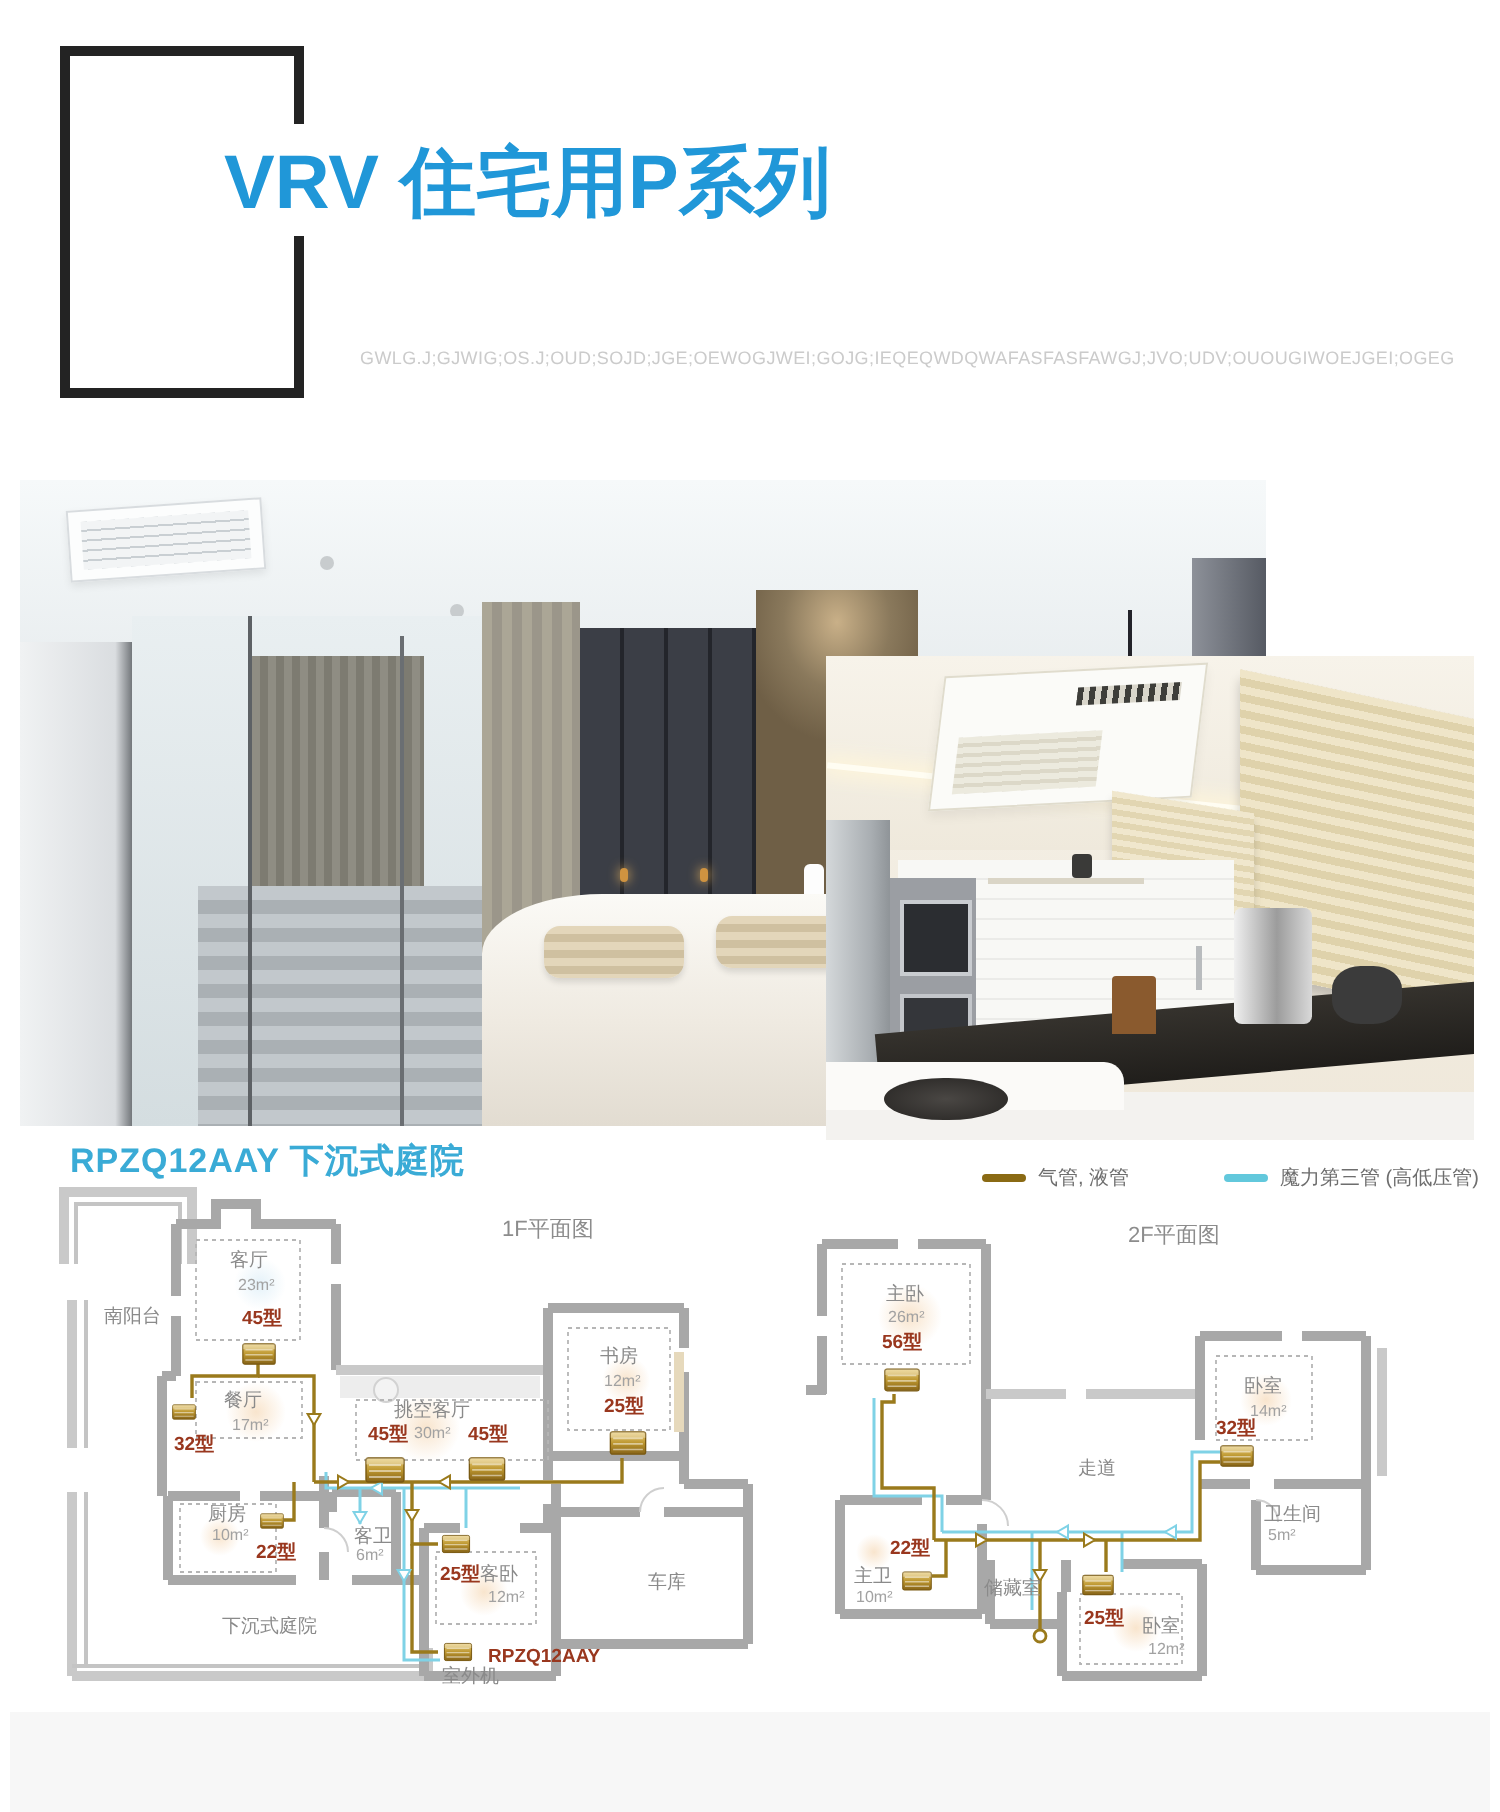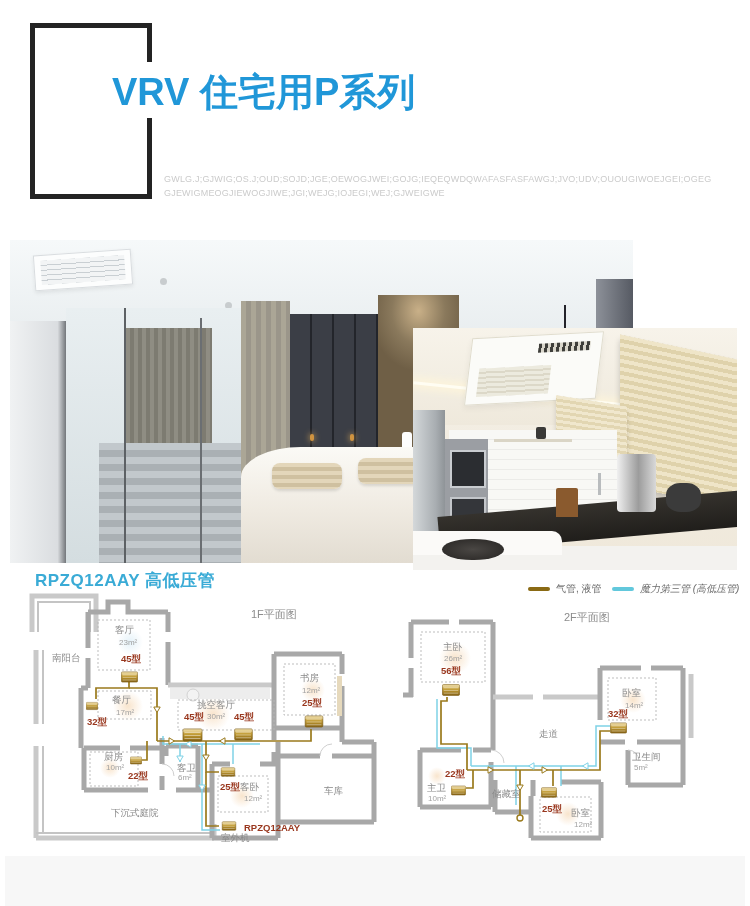--- a/index.html
+++ b/index.html
@@ -6,21 +6,21 @@
   .page{position:relative;width:750px;height:906px;background:#fff;overflow:hidden;
         font-family:"Liberation Sans",sans-serif;}
 
   
   .brand-frame{position:absolute;left:30px;top:23px;width:112px;height:166px;border:5px solid #232323;}
   .title-block{position:absolute;left:104px;top:62px;background:#fff;padding:10px 8px 4px 8px;
                display:flex;align-items:baseline;gap:20px;white-space:nowrap;}
   .t-blue{font-size:38px;font-weight:700;color:#2097d8;line-height:1.1;}
   .t-dark{font-size:38px;font-weight:700;color:#2d2d2d;line-height:1.1;}
   .subtitle{position:absolute;left:166px;top:127px;font-size:22px;font-weight:700;color:#3c3c3c;background:#fff;padding:2px 4px;}
-  .fineprint{position:absolute;left:164px;top:172px;font-size:9px;line-height:14px;color:#cbcbcb;letter-spacing:.2px;}
+  .fineprint{position:absolute;left:180px;top:172px;font-size:9px;line-height:14px;color:#cbcbcb;letter-spacing:.2px;}
 
   
   .photo{position:absolute;overflow:hidden;}
   .photo *{position:absolute;}
   .ph-left{left:10px;top:240px;width:623px;height:323px;background:linear-gradient(180deg,#f2f5f7 0%,#e6eaec 40%,#dde2e5 100%);}
   .pl-ceiling{left:0;top:0;width:100%;height:34%;background:linear-gradient(180deg,#f6f9fa,#e7ecee);}
   .pl-vent{left:24px;top:12px;width:96px;height:34px;background:#fcfdfd;border:1px solid #d8dcdf;
            transform:rotate(-4deg);box-shadow:0 2px 4px rgba(0,0,0,.08);}
   .pl-vent i{left:6px;top:5px;right:6px;bottom:5px;display:block;
              background:repeating-linear-gradient(180deg,#f2f4f5 0 4px,#c9cfd3 4px 5px);}
@@ -76,21 +76,21 @@
   .pr-pot1{left:63%;top:52%;width:12%;height:24%;border-radius:4px;
            background:linear-gradient(90deg,#f0f0f0,#9c9c9c 55%,#d9d9d9);}
   .pr-pot2{left:78%;top:64%;width:11%;height:12%;border-radius:40%;background:#3b3b3b;}
   .pr-island{left:0;bottom:0;width:100%;height:10%;background:#f3f2ef;}
   .pr-island2{left:0;bottom:6%;width:46%;height:10%;background:#fbfaf8;border-top-right-radius:10px;}
   .pr-bowl{left:9%;bottom:4%;width:19%;height:9%;border-radius:50%;background:radial-gradient(#4a4744,#262422);}
 
   
   .plan-title{position:absolute;left:35px;top:569px;font-size:17px;font-weight:600;color:#3aabd6;letter-spacing:.5px;}
   .legend{position:absolute;top:582px;font-size:10px;color:#6e6e6e;display:flex;align-items:center;gap:6px;}
-  .lg1{left:528px;justify-content:flex-end;} .lg2{left:612px;font-style:italic;}
+  .lg1{left:491px;justify-content:flex-end;} .lg2{left:612px;}
   .sw{display:inline-block;width:22px;height:4px;border-radius:2px;}
   .sw-gas{background:#8a6a14;} .sw-third{background:#62c8dc;}
   .plan-svg{position:absolute;}
   .svg-1f{left:28px;top:588px;} .svg-2f{left:403px;top:600px;}
 
   svg text{font-family:"Liberation Sans",sans-serif;}
   .w{stroke:#a8a8a8;stroke-width:5;fill:none;}
   .wl{stroke:#c9c9c9;stroke-width:5;fill:none;}
   .wt{stroke:#c4c4c4;stroke-width:2;fill:none;}
   .arc{stroke:#cfcfcf;stroke-width:1;fill:none;}
@@ -111,21 +111,20 @@
 <body>
 
 <div class="page">
 
   <div class="brand-frame"></div>
   <div class="title-block">
     <span class="t-blue">VRV 住宅用P系列</span>
   </div>
   <div class="fineprint">
     <div>GWLG.J;GJWIG;OS.J;OUD;SOJD;JGE;OEWOGJWEI;GOJG;IEQEQWDQWAFASFASFAWGJ;JVO;UDV;OUOUGIWOEJGEI;OGEG</div>
-    <div>GJEWIGMEOGJIEWOGJIWE;JGI;WEJG;IOJEGI;WEJ;GJWEIGWE</div>
   </div>
 
   <div class="photo ph-left">
     <div class="pl-ceiling"></div>
     <div class="pl-vent">
         <i></i>
       </div>
     <div class="pl-spot" style="left:150px;top:38px;"></div>
     <div class="pl-spot" style="left:215px;top:62px;"></div>
     <div class="pl-spot" style="left:248px;top:86px;"></div>
@@ -175,21 +174,21 @@
     <div class="pr-counter"></div>
     <div class="pr-knife"></div>
     <div class="pr-faucet"></div>
     <div class="pr-pot1"></div>
     <div class="pr-pot2"></div>
     <div class="pr-island"></div>
     <div class="pr-island2"></div>
     <div class="pr-bowl"></div>
   </div>
 
-  <div class="plan-title">RPZQ12AAY 高低压管</div>
+  <div class="plan-title">RPZQ12AAY 下沉式庭院</div>
   <div class="legend lg1">
     <span class="sw sw-gas"></span>
     <span>气管, 液管</span>
   </div>
   <div class="legend lg2">
     <span class="sw sw-third"></span>
     <span>魔力第三管 (高低压管)</span>
   </div>
 
   <svg class="plan-svg svg-1f" width="382" height="295" viewBox="0 0 382 295">

